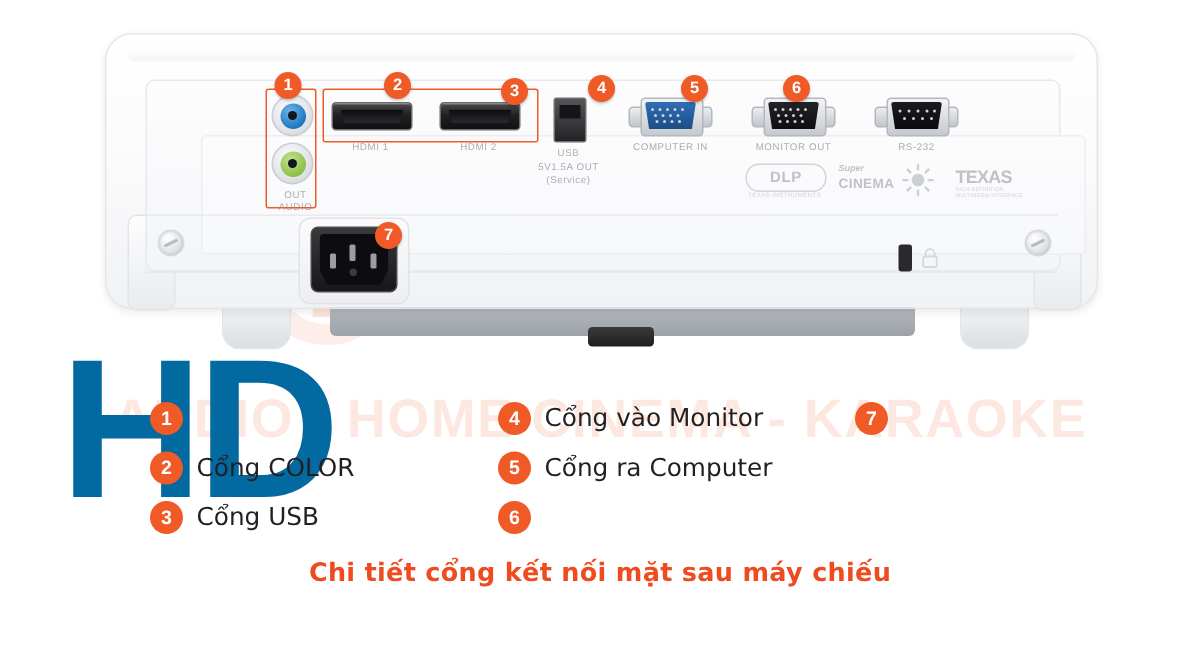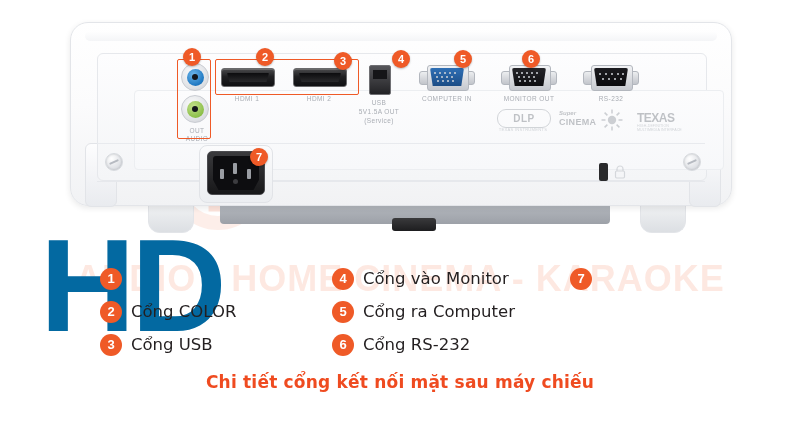--- a/index.html
+++ b/index.html
@@ -332,21 +332,20 @@
       <div class="litem">
         <div class="lnum">4</div>
         <div class="ltext">Cổng vào Monitor</div>
       </div>
       <div class="litem">
         <div class="lnum">5</div>
         <div class="ltext">Cổng ra Computer</div>
       </div>
       <div class="litem">
         <div class="lnum">6</div>
-        <div class="ltext">Cổng RS-232</div>
       </div>
     </div>
 
     <div class="lcol c3">
       <div class="litem">
         <div class="lnum">7</div>
       </div>
     </div>
   </div>
 

